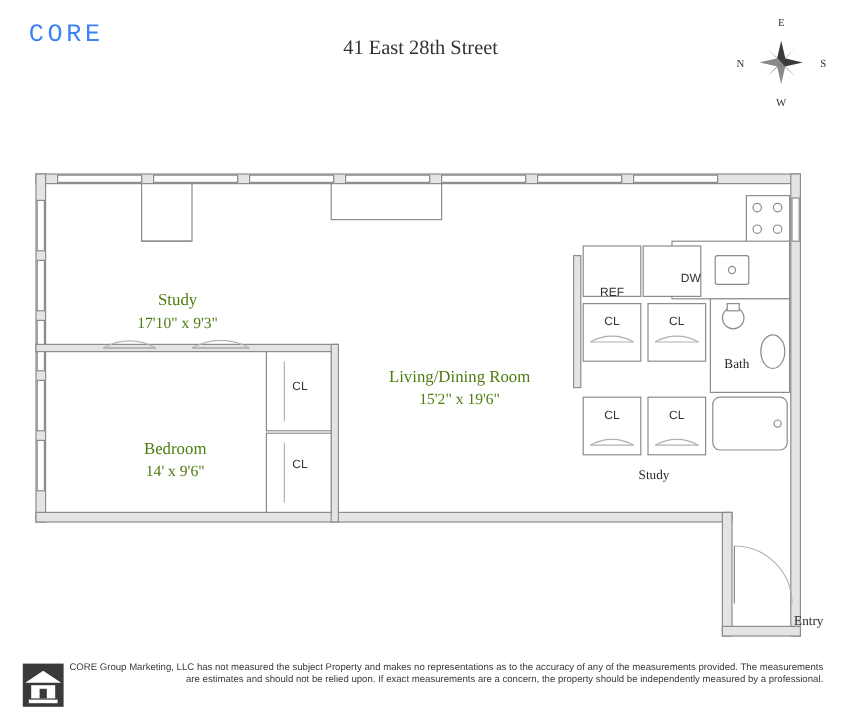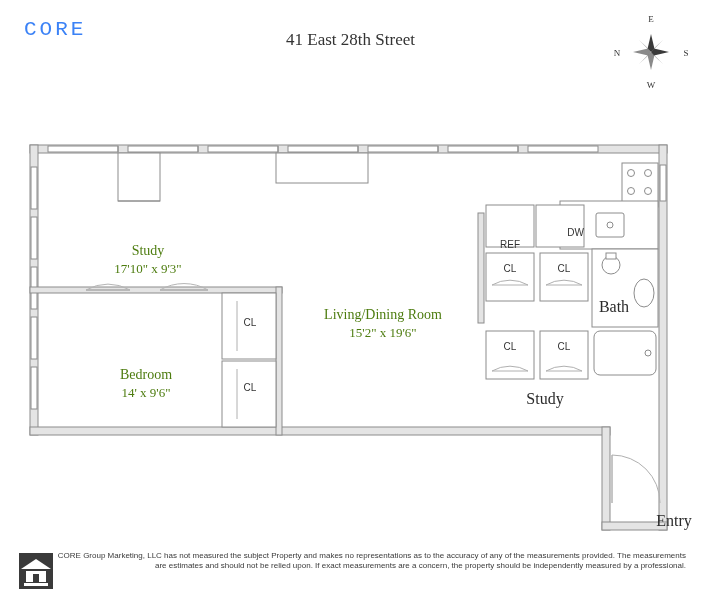--- a/index.html
+++ b/index.html
@@ -54,21 +54,21 @@
   .room-label .nm { font-size: 14px; display:block; }
   .room-label .dim { font-size: 13px; display:block; }
   .tiny-label {
     font-family: "Liberation Sans", sans-serif;
     font-size: 10px;
     color: #333333;
     text-align: center;
   }
   .small-label {
     font-family: "Liberation Serif", serif;
-    font-size: 16px;
+    font-size: 11px;
     color: #2b2b2b;
     text-align: center;
   }
   #footer-icon { left: 18px; top: 552px; width: 36px; height: 38px; }
   #disclaimer {
     left: 56px; top: 551px; width: 630px;
     font-family: "Liberation Sans", sans-serif;
     font-size: 8px;
     line-height: 10px;
     color: #3a3a3a;

